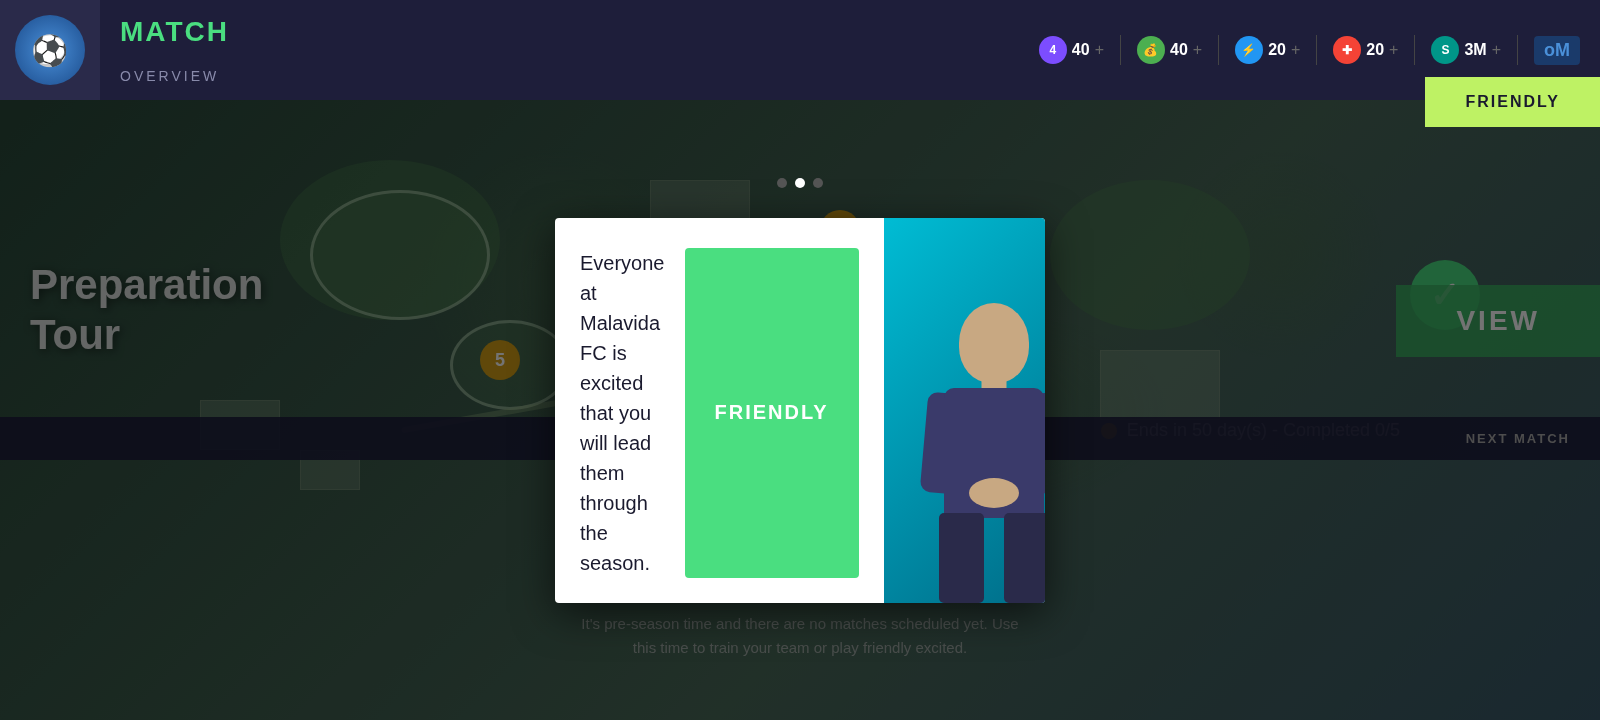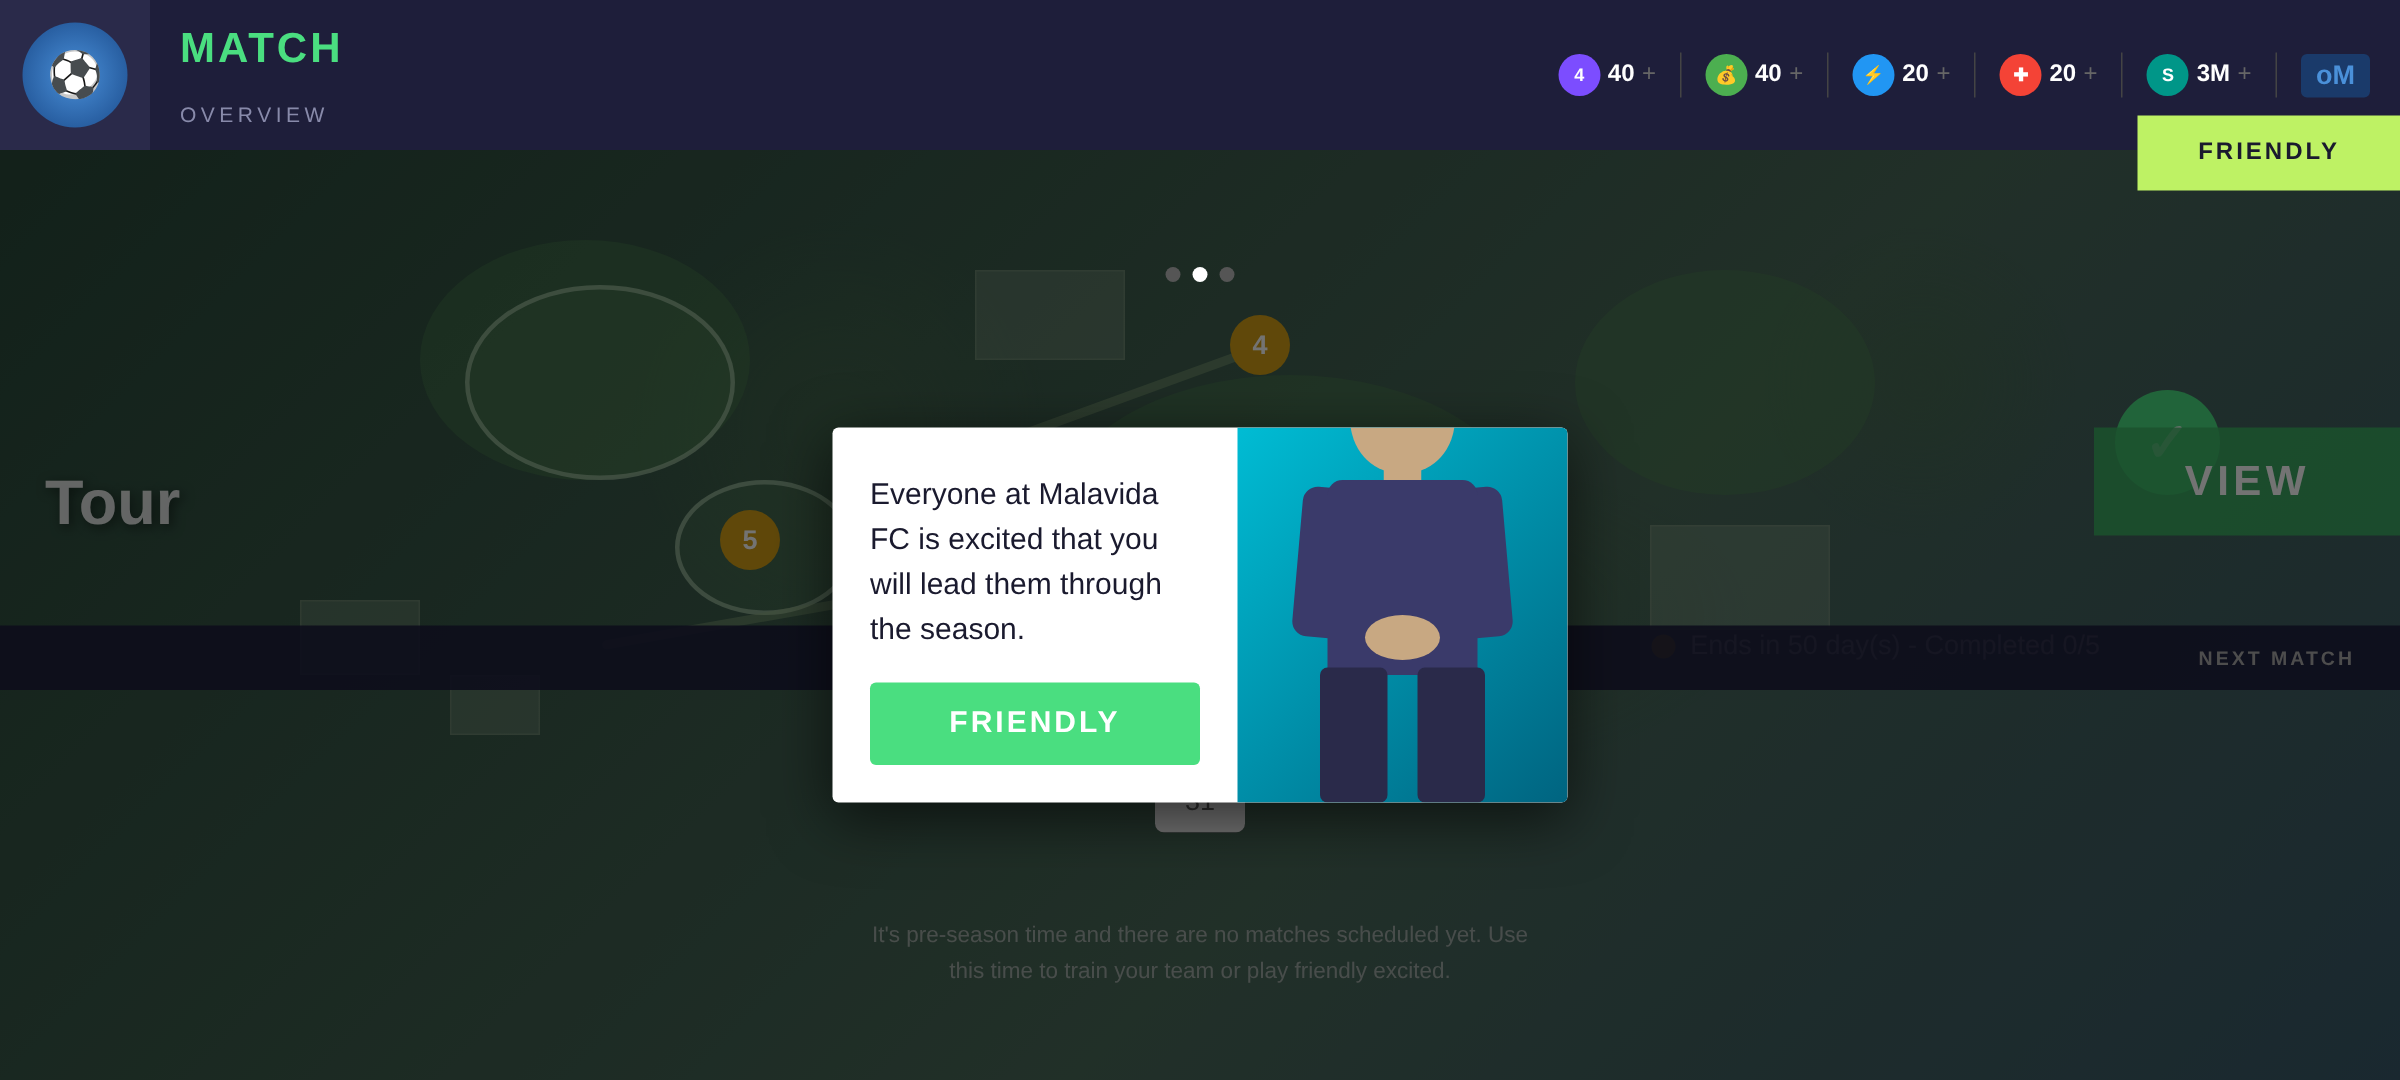--- a/index.html
+++ b/index.html
@@ -430,21 +430,21 @@
       position: relative;
       display: flex;
       overflow: hidden;
       box-shadow: 0 10px 40px rgba(0,0,0,0.6);
     }
 
     #modal-left {
       flex: 1;
       padding: 30px 25px 25px 25px;
       display: flex;
-      flex-direction: column;
+      flex-direction: row;
       gap: 20px;
     }
 
     #modal-message {
       color: #1a1a2e;
       font-size: 20px;
       line-height: 1.5;
       font-weight: 500;
     }
 
@@ -680,21 +680,21 @@
     <div class="map-building" style="width:120px;height:70px;left:1100px;top:250px;"></div>
 
     <div class="map-marker" id="marker4">4</div>
     <div class="map-marker" id="marker5">5</div>
   </div>
 
   <div id="dark-overlay"></div>
 
   <div id="prep-tour">
     <div id="prep-tour-text">
-      <br>
+      <span>Preparation</span><br>
       <span>Tour</span>
     </div>
   </div>
 
   <div id="check-area">
     <div id="green-check">✓</div>
   </div>
   <button id="view-btn">VIEW</button>
 
   <div id="ends-info">

